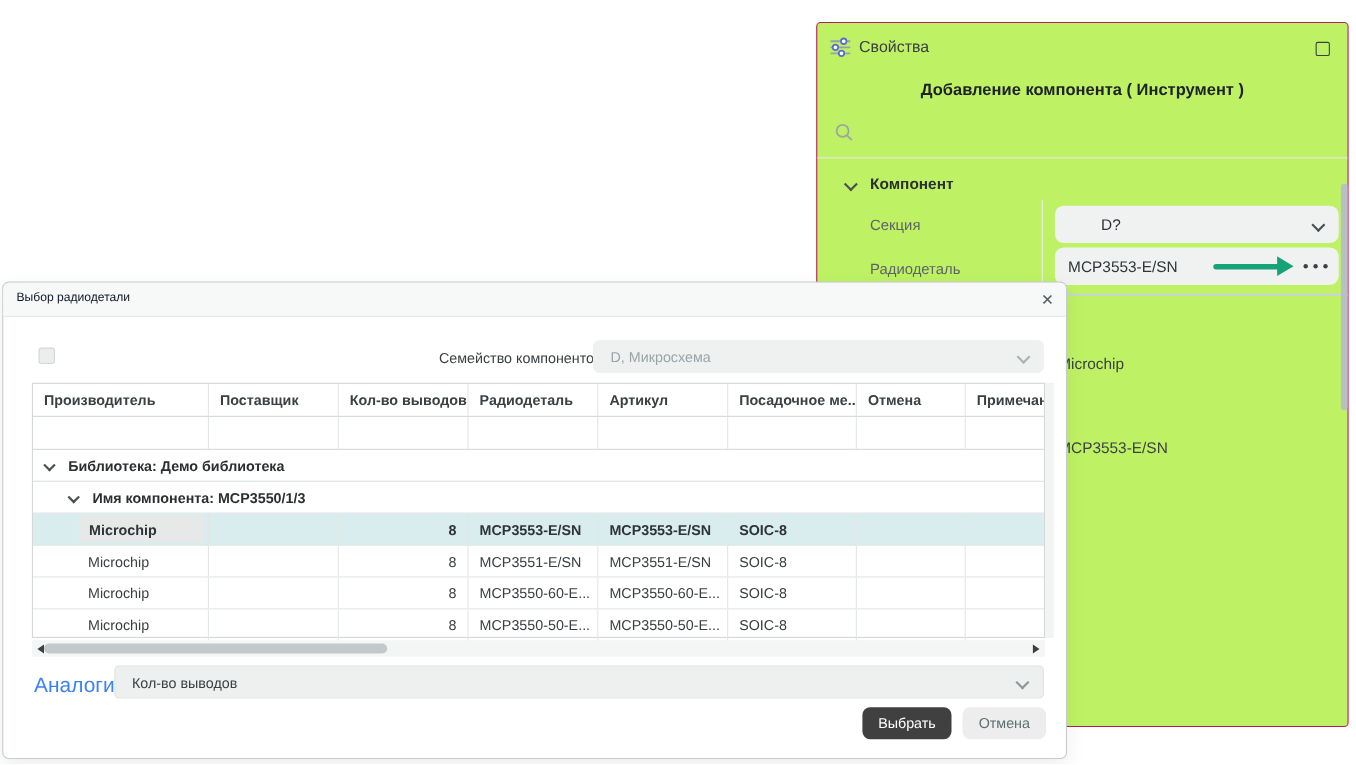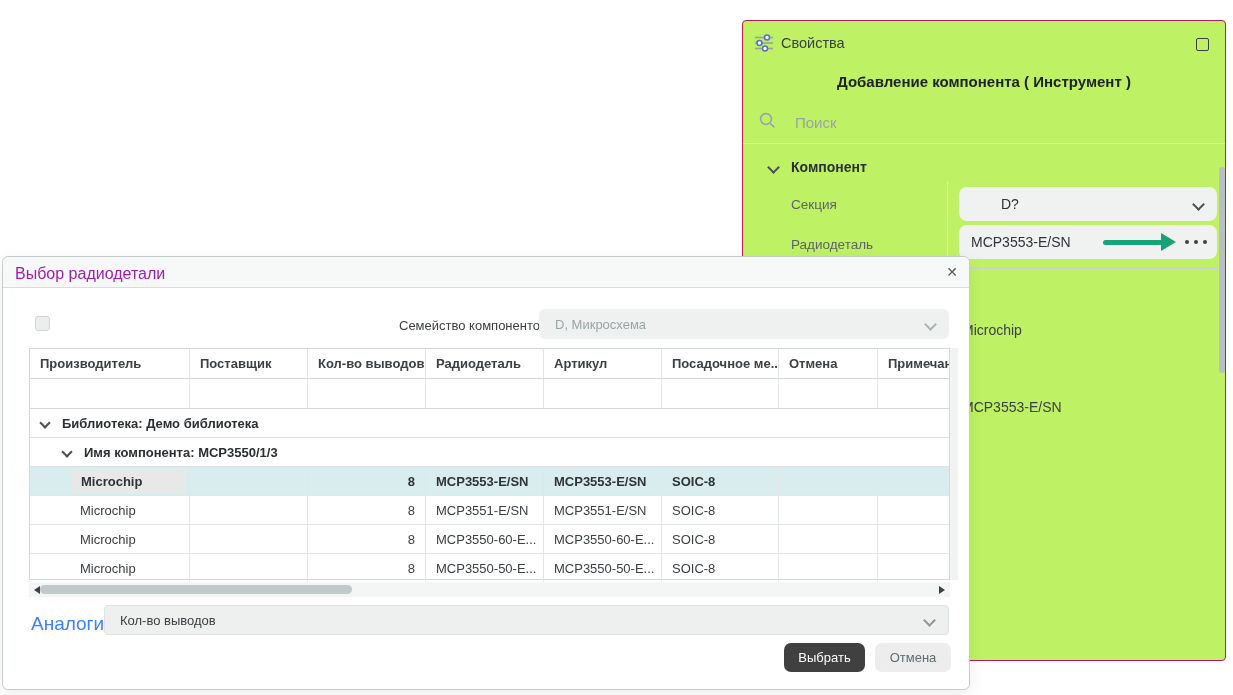--- a/index.html
+++ b/index.html
@@ -41,21 +41,21 @@
   .arrow-head{width:0;height:0;border-left:15px solid #15a377;border-top:9px solid transparent;border-bottom:9px solid transparent;margin-left:-2px;}
   .dots3{display:flex;gap:5px;margin:0 10px 0 9px;}
   .dots3 i{width:4px;height:4px;border-radius:50%;background:#3c4043;}
 
   
   .dialog{position:absolute;left:2px;top:256px;width:968px;height:434px;background:#fff;
         border:1px solid #c6cccc;border-radius:6px;box-sizing:border-box;
         box-shadow:0 6px 18px rgba(0,0,0,0.07);}
   .dlg-titlebar{position:absolute;left:0;top:0;width:100%;height:31px;background:#f7f8f8;
         border-bottom:1px solid #d9dddd;border-radius:6px 6px 0 0;box-sizing:border-box;}
-  .dlg-title{position:absolute;left:12px;top:8px;font-size:16px;color:#a21caf;}
+  .dlg-title{position:absolute;left:12px;top:8px;font-size:11px;color:#0f172a;}
   .dlg-close{position:absolute;right:11px;top:7px;font-size:14px;color:#565b5d;cursor:default;}
   .dlg-checkbox{position:absolute;left:32px;top:59px;width:15px;height:15px;background:#eceeee;
         border:1px solid #d2d6d6;border-radius:3px;box-sizing:border-box;}
   .dlg-checklabel{position:absolute;left:58px;top:61px;font-size:13px;color:#3c4043;}
   .family-label{position:absolute;left:396px;top:61px;font-size:13px;color:#3c4043;}
   .family-select{position:absolute;left:536px;top:52px;width:410px;height:30px;background:#eff1f1;border-radius:6px;
         display:flex;align-items:center;font-size:13px;color:#9aa4a6;box-sizing:border-box;padding:0 14px 0 16px;}
   .family-select .chev{border-color:#aab3b5;margin-left:auto;}
 
   
@@ -121,21 +121,20 @@
       <span class="hsquare"></span>
     </div>
 
     <div class="add-title">Добавление компонента ( Инструмент )</div>
 
     <div class="search-row">
       <svg width="17" height="17" viewBox="0 0 17 17">
         <circle cx="7" cy="7" r="5.4" fill="none" stroke="#9aa4a6" stroke-width="1.6"></circle>
         <line x1="11.2" y1="11.2" x2="15.4" y2="15.4" stroke="#9aa4a6" stroke-width="1.6"></line>
       </svg>
-      <input type="text" placeholder="Поиск" style="">
     </div>
     <div class="sep1"></div>
 
     <div class="section-head">
       <span class="chev"></span>
       <span class="stitle">Компонент</span>
     </div>
 
     <div class="prop-label" style="top:176px;">Секция</div>
     <div class="prop-field" style="top:166px;padding-left:42px;">

